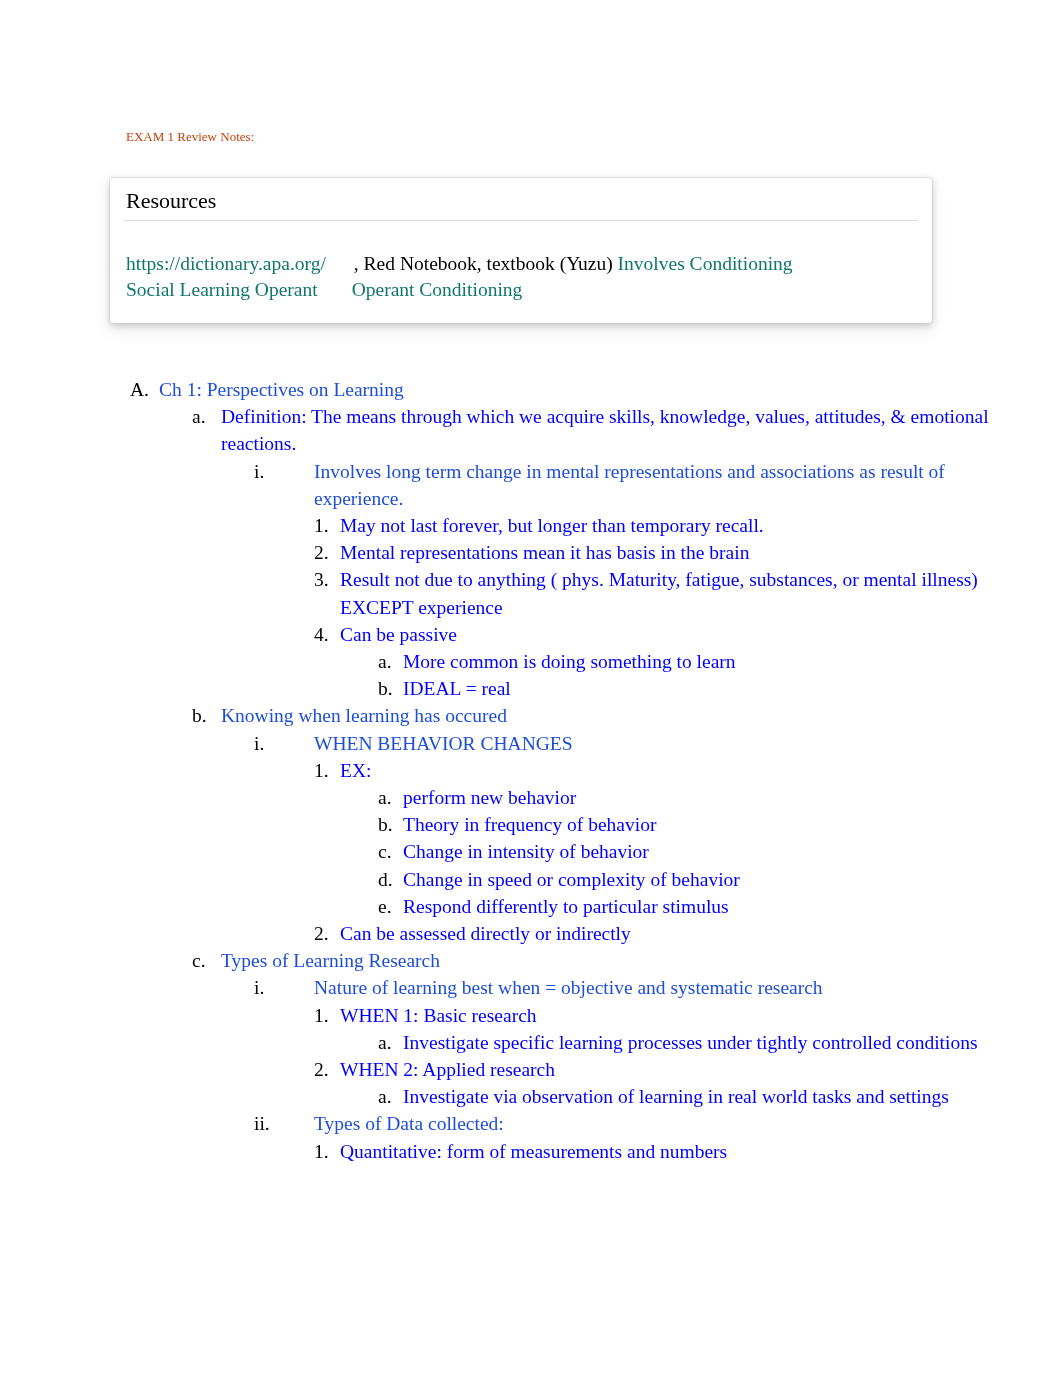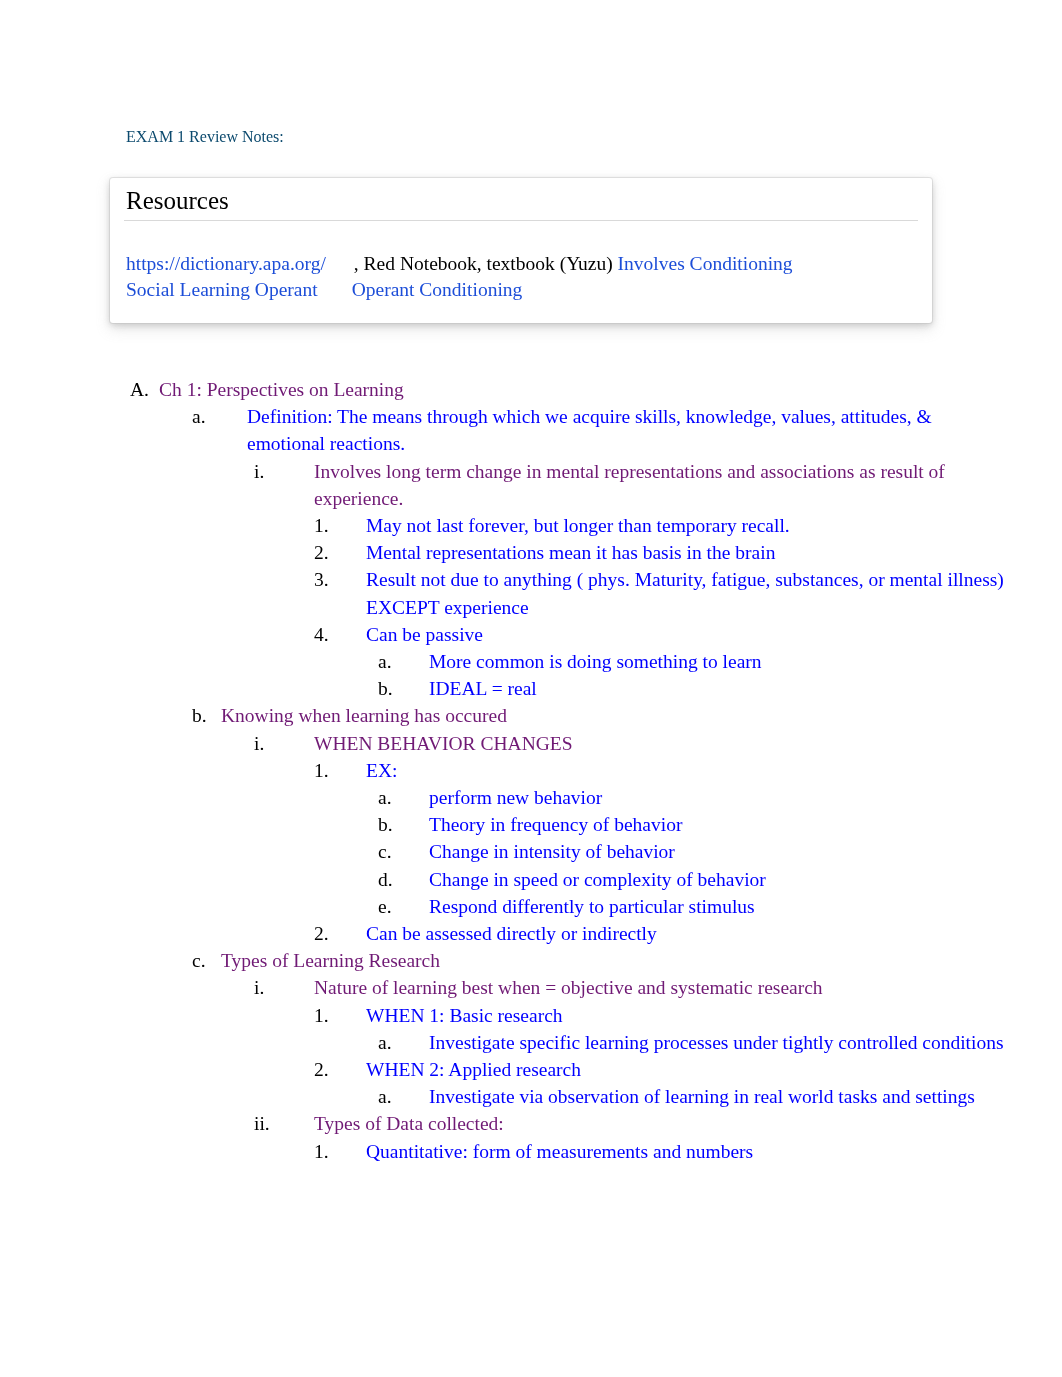--- a/index.html
+++ b/index.html
@@ -22,61 +22,61 @@
     box-sizing: border-box;
     padding: 0;
     overflow: hidden;
   }
 
   
   .doc-title {
     position: absolute;
     left: 126px;
     top: 123px;
-    font-size: 16px;
+    font-size: 13px;
     line-height: 28px;
-    color: #0c4a6e;
+    color: #c2410c;
     white-space: nowrap;
   }
 
   
   .resources-box {
     position: absolute;
     left: 110px;
     top: 178px;
     width: 822px;
     box-sizing: border-box;
     padding: 10px 12px 16px 12px;
     background: #ffffff;
     border-radius: 3px;
     box-shadow:
       0 0 0 1px rgba(190,190,190,0.38),
       0 2px 6px rgba(150,150,150,0.42),
       0 6px 14px rgba(170,170,170,0.30);
   }
   .resources-header {
-    font-size: 25px;
+    font-size: 22px;
     line-height: 26px;
     color: #000;
     padding: 0 0 4px 4px;
   }
   .resources-divider {
     height: 1px;
     background: #d9d9d9;
     margin: 2px 2px 0 2px;
   }
   .resources-body {
     padding: 30px 4px 4px 4px;
     font-size: 19.5px;
     line-height: 26px;
     color: #000;
   }
   .resources-body .line { white-space: nowrap; }
   a.doclink, .doclink {
-    color: #1d4ed8;
+    color: #0f766e;
     text-decoration: none;
   }
   .tabgap { display: inline-block; width: 28px; }
   .tabgap-wide { display: inline-block; width: 34px; }
 
   
   .outline {
     position: absolute;
     left: 126px;
     top: 376px;
@@ -102,22 +102,22 @@
   }
   .marker {
     color: #000000;
     flex: 0 0 auto;
     text-align: left;
     white-space: nowrap;
   }
   .text {
     flex: 1 1 auto;
   }
-  .text.blue { color: #0000ff; margin-left: 26px; }
-  .text.black { color: #701a75; }
+  .text.blue { color: #0000ff; }
+  .text.black { color: #1d4ed8; }
 
   
   .lvlA > li.item > .row { padding-left: 33px; }
   .lvlA > li.item > .row > .marker { width: 29px; margin-left: -29px; }
 
   
   .lvlA ol.lvl-a { margin-left: 62px; }
   .lvl-a > li.item > .row { padding-left: 33px; }
   .lvl-a > li.item > .row > .marker { width: 29px; margin-left: -29px; }
 

